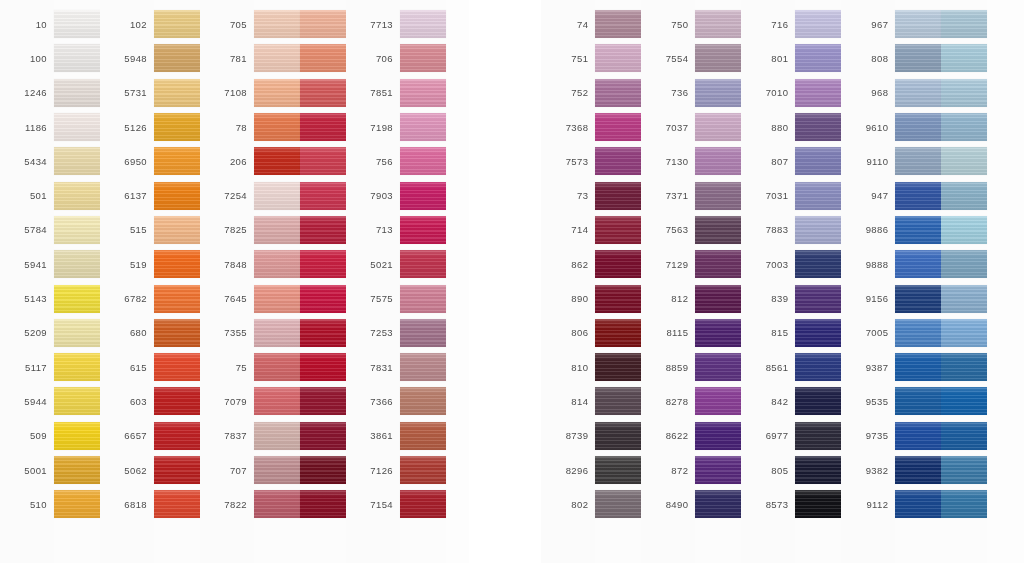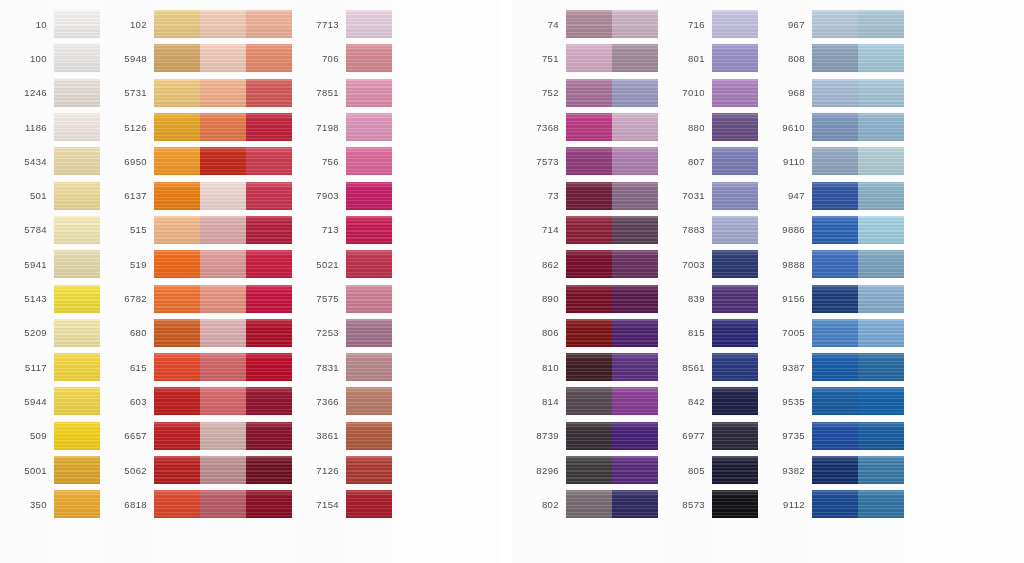--- a/index.html
+++ b/index.html
@@ -17,20 +17,21 @@
   }
 
   #chart-root {
     position: relative;
     width: 1024px;
     height: 563px;
     background: #ffffff;
     display: flex;
     flex-direction: row;
     align-items: stretch;
+    gap: 29px;
   }
 
   .page-half {
     display: flex;
     flex-direction: row;
     align-items: stretch;
     height: 563px;
     background: #fdfdfd;
   }
   .half-left  { width: 498px; }
@@ -131,21 +132,21 @@
           <div class="code-cell">5434</div>
           <div class="code-cell">501</div>
           <div class="code-cell">5784</div>
           <div class="code-cell">5941</div>
           <div class="code-cell">5143</div>
           <div class="code-cell">5209</div>
           <div class="code-cell">5117</div>
           <div class="code-cell">5944</div>
           <div class="code-cell">509</div>
           <div class="code-cell">5001</div>
-          <div class="code-cell">350</div>
+          <div class="code-cell">510</div>
         </div>
       <div class="swatch-strip">
           <div class="swatch-cell">
             <div class="swatch" style="background-color: rgb(244, 242, 240);"></div>
           </div>
           <div class="swatch-cell">
             <div class="swatch" style="background-color: rgb(238, 236, 234);"></div>
           </div>
           <div class="swatch-cell">
             <div class="swatch" style="background-color: rgb(230, 222, 216);"></div>
@@ -248,20 +249,37 @@
           </div>
           <div class="swatch-cell">
             <div class="swatch" style="background-color: rgb(187, 31, 31);"></div>
           </div>
           <div class="swatch-cell">
             <div class="swatch" style="background-color: rgb(224, 72, 47);"></div>
           </div>
         </div>
     </div>
     <div class="color-column col-w-a">
+      <div class="label-strip">
+          <div class="code-cell">705</div>
+          <div class="code-cell">781</div>
+          <div class="code-cell">7108</div>
+          <div class="code-cell">78</div>
+          <div class="code-cell">206</div>
+          <div class="code-cell">7254</div>
+          <div class="code-cell">7825</div>
+          <div class="code-cell">7848</div>
+          <div class="code-cell">7645</div>
+          <div class="code-cell">7355</div>
+          <div class="code-cell">75</div>
+          <div class="code-cell">7079</div>
+          <div class="code-cell">7837</div>
+          <div class="code-cell">707</div>
+          <div class="code-cell">7822</div>
+        </div>
       <div class="swatch-strip">
           <div class="swatch-cell">
             <div class="swatch" style="background-color: rgb(242, 205, 184);"></div>
           </div>
           <div class="swatch-cell">
             <div class="swatch" style="background-color: rgb(242, 205, 187);"></div>
           </div>
           <div class="swatch-cell">
             <div class="swatch" style="background-color: rgb(242, 177, 140);"></div>
           </div>
@@ -483,20 +501,37 @@
           </div>
           <div class="swatch-cell">
             <div class="swatch" style="background-color: rgb(62, 59, 60);"></div>
           </div>
           <div class="swatch-cell">
             <div class="swatch" style="background-color: rgb(122, 110, 117);"></div>
           </div>
         </div>
     </div>
     <div class="color-column col-w-a">
+      <div class="label-strip">
+          <div class="code-cell">750</div>
+          <div class="code-cell">7554</div>
+          <div class="code-cell">736</div>
+          <div class="code-cell">7037</div>
+          <div class="code-cell">7130</div>
+          <div class="code-cell">7371</div>
+          <div class="code-cell">7563</div>
+          <div class="code-cell">7129</div>
+          <div class="code-cell">812</div>
+          <div class="code-cell">8115</div>
+          <div class="code-cell">8859</div>
+          <div class="code-cell">8278</div>
+          <div class="code-cell">8622</div>
+          <div class="code-cell">872</div>
+          <div class="code-cell">8490</div>
+        </div>
       <div class="swatch-strip">
           <div class="swatch-cell">
             <div class="swatch" style="background-color: rgb(205, 180, 198);"></div>
           </div>
           <div class="swatch-cell">
             <div class="swatch" style="background-color: rgb(166, 142, 159);"></div>
           </div>
           <div class="swatch-cell">
             <div class="swatch" style="background-color: rgb(155, 154, 194);"></div>
           </div>

